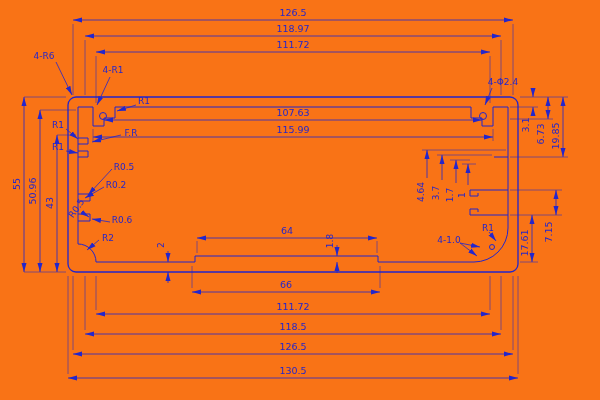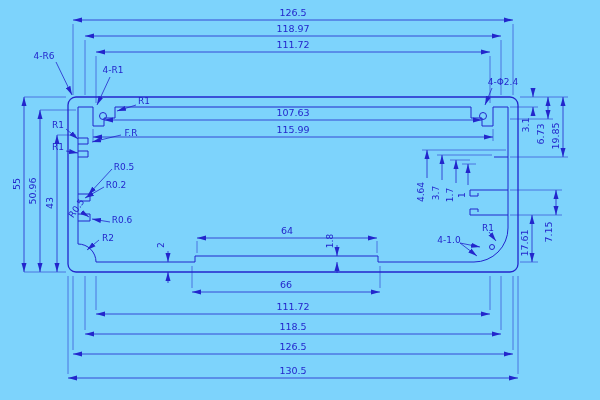--- a/index.html
+++ b/index.html
@@ -1,16 +1,16 @@
 <!DOCTYPE html>
 <html><head>
 <meta charset="utf-8">
 <style>
   html,body{margin:0;padding:0;background:#ffffff;}
-  .canvas{position:relative;width:600px;height:400px;background:#7dd3fc;overflow:hidden;}
+  .canvas{position:relative;width:600px;height:400px;background:#f97316;overflow:hidden;}
   svg{display:block;}
   .ol{stroke:#2326cc;stroke-width:1.3;fill:none;stroke-linejoin:round;}
   .in{stroke:#2326cc;stroke-width:1;fill:none;stroke-linejoin:round;}
   .dim{stroke:#2326cc;stroke-width:0.8;fill:none;}
   .ext{stroke:#2326cc;stroke-width:0.55;fill:none;}
   text{font-family:"DejaVu Sans",sans-serif;font-size:9.5px;fill:#2326cc;}
   .sm{font-size:9px;}
 </style>
 </head>
 <body>

